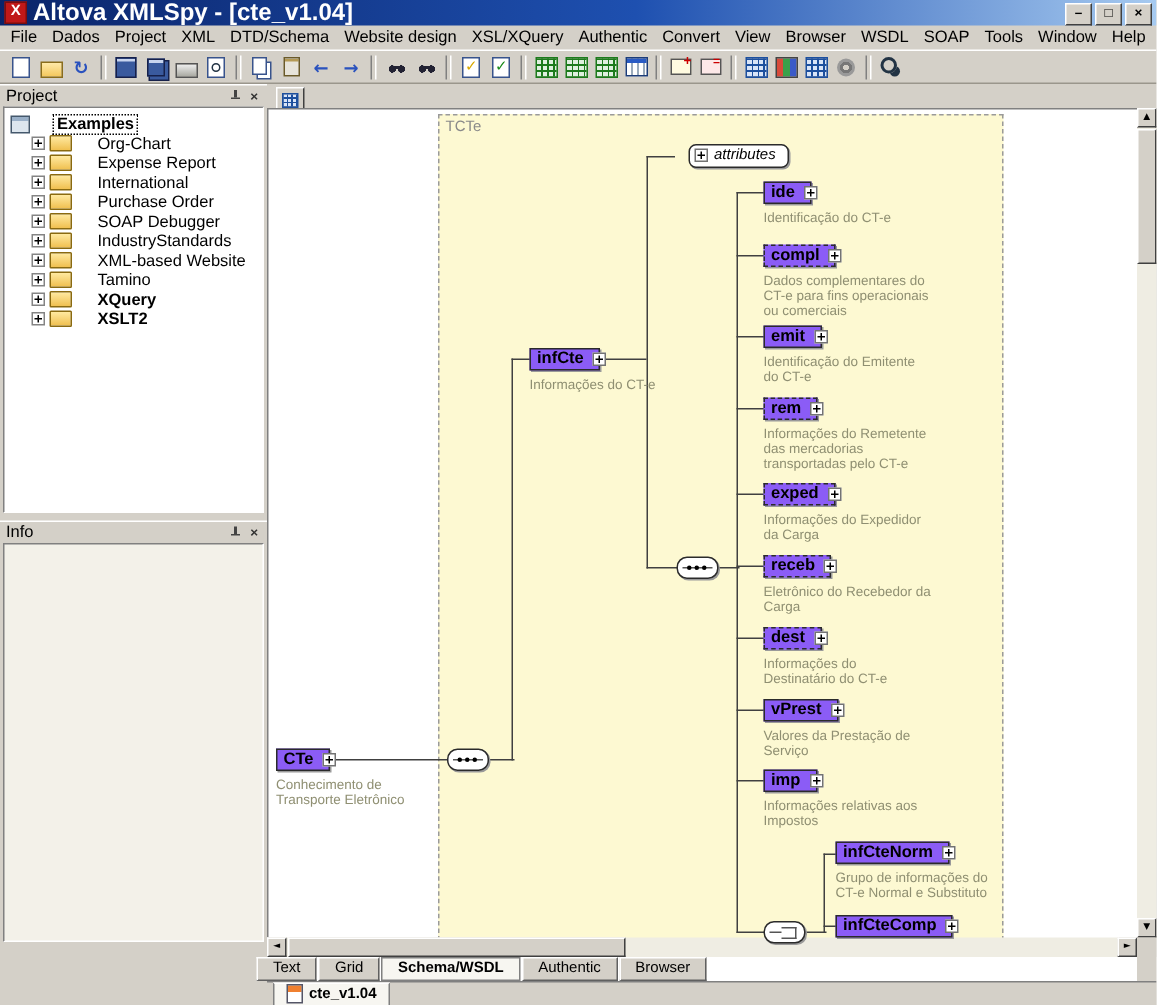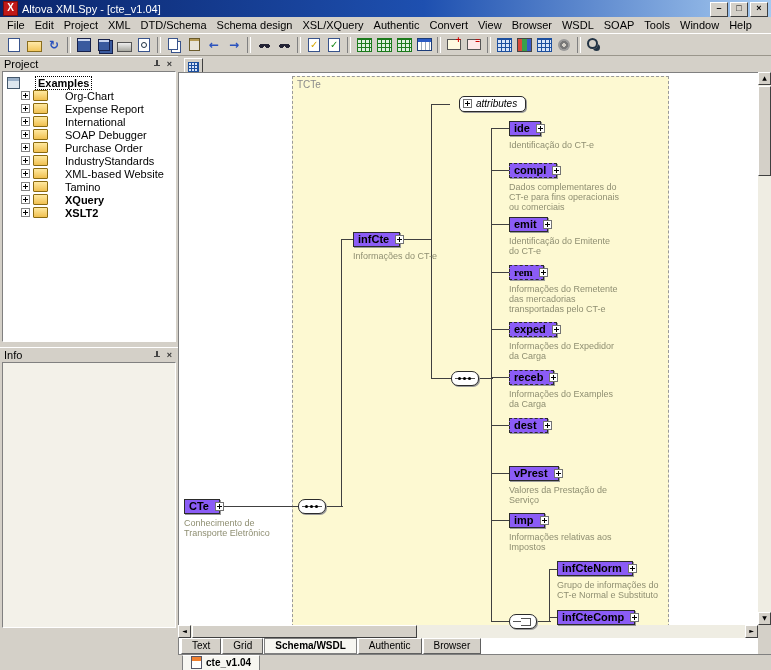--- a/index.html
+++ b/index.html
@@ -7,21 +7,21 @@
     width:771px;height:670px;position:relative;overflow:hidden;
     background:#d4d0c8;font-family:"Liberation Sans",sans-serif;
     -webkit-font-smoothing:none;
   }
   
   .titlebar{position:absolute;left:0;top:0;width:771px;height:17px;
     background:linear-gradient(90deg,#0a246a 0%,#1e50b0 55%,#a6caf0 100%);
     display:flex;align-items:center;padding-left:3px;box-sizing:border-box;}
   .appicon{width:13px;height:13px;background:#c01818;border:1px solid #7a0e0e;
     color:#fff;font:bold 10px/12px "Liberation Sans",sans-serif;text-align:center;flex:0 0 auto;}
-  .apptitle{color:#fff;font-size:11px;font-weight:normal;margin-left:4px;white-space:nowrap;}
+  .apptitle{color:#fff;font-size:16px;font-weight:bold;margin-left:4px;white-space:nowrap;}
   .wbtns{position:absolute;right:3px;top:2px;display:flex;gap:2px;}
   .wbtn{width:16px;height:13px;background:#d4d0c8;border:1px solid;
     border-color:#ffffff #404040 #404040 #ffffff;
     font:bold 9px/11px "Liberation Sans",sans-serif;text-align:center;color:#000;}
   
   .menubar{position:absolute;left:0;top:17px;width:771px;height:16px;display:flex;
     align-items:center;font-size:11px;padding-left:2px;box-sizing:border-box;}
   .mitem{padding:1px 5px;white-space:nowrap;}
   
   .toolbar{position:absolute;left:0;top:33px;width:771px;height:23px;display:flex;
@@ -126,21 +126,21 @@
   
   .vsb{position:absolute;left:758px;top:72px;width:13px;height:553px;background:#efede3;}
   .hsb{position:absolute;left:178px;top:625px;width:580px;height:13px;background:#efede3;}
   .sbtn{position:absolute;width:13px;height:13px;background:#d4d0c8;border:1px solid;
     border-color:#ffffff #404040 #404040 #ffffff;box-sizing:border-box;
     font:6px/10px "DejaVu Sans",sans-serif;text-align:center;color:#000;}
   .thumb{position:absolute;background:#d4d0c8;border:1px solid;
     border-color:#ffffff #404040 #404040 #ffffff;box-sizing:border-box;}
   .corner{position:absolute;left:758px;top:625px;width:13px;height:13px;background:#d4d0c8;}
   
-  .vtabs{position:absolute;left:178px;top:638px;width:593px;height:16px;display:flex;align-items:center;padding-left:3px;box-sizing:border-box;}
+  .vtabs{position:absolute;left:168px;top:638px;width:593px;height:16px;display:flex;align-items:center;padding-left:3px;box-sizing:border-box;}
   .vtab{height:14px;line-height:14px;padding:0 10px;font-size:10px;background:#d4d0c8;
     border:1px solid;border-color:#ffffff #606060 #606060 #ffffff;margin-right:1px;white-space:nowrap;}
   .vtab.active{background:#f7f6f1;font-weight:bold;border-color:#808080;}
   .ftabs{position:absolute;left:178px;top:654px;width:593px;height:16px;background:#d4d0c8;
     border-top:1px solid #808080;display:flex;align-items:center;padding-left:4px;box-sizing:border-box;}
   .ftab{display:flex;align-items:center;gap:4px;height:14px;padding:0 8px;background:#f7f6f1;
     border:1px solid #808080;border-top:1px solid #ffffff;font-size:10px;font-weight:bold;white-space:nowrap;}
   .xmlico{width:9px;height:11px;background:linear-gradient(#f08030 0 4px,#fff 4px);border:1px solid #556;}
   .splitter{position:absolute;left:0;width:178px;height:5px;}
 </style>
@@ -152,25 +152,25 @@
   <span class="apptitle">Altova XMLSpy - [cte_v1.04]</span>
   <span class="wbtns">
     <span class="wbtn">–</span>
     <span class="wbtn">□</span>
     <span class="wbtn">×</span>
   </span>
 </div>
 
 <div class="menubar">
     <span class="mitem">File</span>
-    <span class="mitem">Edit</span>
+    <span class="mitem">Dados</span>
     <span class="mitem">Project</span>
     <span class="mitem">XML</span>
     <span class="mitem">DTD/Schema</span>
-    <span class="mitem">Schema design</span>
+    <span class="mitem">Website design</span>
     <span class="mitem">XSL/XQuery</span>
     <span class="mitem">Authentic</span>
     <span class="mitem">Convert</span>
     <span class="mitem">View</span>
     <span class="mitem">Browser</span>
     <span class="mitem">WSDL</span>
     <span class="mitem">SOAP</span>
     <span class="mitem">Tools</span>
     <span class="mitem">Window</span>
     <span class="mitem">Help</span>
@@ -289,26 +289,26 @@
       <span class="tlabel">Expense Report</span>
     </div>
     <div class="trow">
       <span class="plusbox"></span>
       <span class="foldico"></span>
       <span class="tlabel">International</span>
     </div>
     <div class="trow">
       <span class="plusbox"></span>
       <span class="foldico"></span>
+      <span class="tlabel">Purchase Order</span>
+    </div>
+    <div class="trow">
+      <span class="plusbox"></span>
+      <span class="foldico"></span>
       <span class="tlabel">SOAP Debugger</span>
-    </div>
-    <div class="trow">
-      <span class="plusbox"></span>
-      <span class="foldico"></span>
-      <span class="tlabel">Purchase Order</span>
     </div>
     <div class="trow">
       <span class="plusbox"></span>
       <span class="foldico"></span>
       <span class="tlabel">IndustryStandards</span>
     </div>
     <div class="trow">
       <span class="plusbox"></span>
       <span class="foldico"></span>
       <span class="tlabel">XML-based Website</span>
@@ -391,30 +391,31 @@
 <div class="dln" style="left: 312px; top: 55px; width: 20px;"></div>
     <div class="ebox" style="left: 330px; top: 48px;"><span>ide</span><span class="plus"></span></div>
     <div class="anno" style="left: 330px; top: 67px; width: 112px;">Identificação do CT-e</div>
     <div class="dln" style="left: 312px; top: 97px; width: 20px;"></div>
     <div class="ebox opt" style="left: 330px; top: 90px;"><span>compl</span><span class="plus"></span></div>
     <div class="anno" style="left: 330px; top: 109px; width: 112px;">Dados complementares do CT-e para fins operacionais ou comerciais</div>
     <div class="dln" style="left: 312px; top: 151px; width: 20px;"></div>
     <div class="ebox" style="left: 330px; top: 144px;"><span>emit</span><span class="plus"></span></div>
     <div class="anno" style="left: 330px; top: 163px; width: 112px;">Identificação do Emitente do CT-e</div>
     <div class="dln" style="left: 312px; top: 199px; width: 20px;"></div>
-    <div class="ebox opt" style="left: 330px; top: 192px; font-family: Liberation Serif, serif;"><span>rem</span><span class="plus"></span></div>
+    <div class="ebox opt" style="left: 330px; top: 192px;"><span>rem</span><span class="plus"></span></div>
     <div class="anno" style="left: 330px; top: 211px; width: 112px;">Informações do Remetente das mercadorias transportadas pelo CT-e</div>
     <div class="dln" style="left: 312px; top: 256px; width: 20px;"></div>
     <div class="ebox opt" style="left: 330px; top: 249px;"><span>exped</span><span class="plus"></span></div>
     <div class="anno" style="left: 330px; top: 268px; width: 112px;">Informações do Expedidor da Carga</div>
     <div class="dln" style="left: 312px; top: 304px; width: 20px;"></div>
     <div class="ebox opt" style="left: 330px; top: 297px;"><span>receb</span><span class="plus"></span></div>
-    <div class="anno" style="left: 330px; top: 316px; width: 112px;">Informações do Examples da Carga</div>
+    <div class="anno" style="left: 330px; top: 316px; width: 112px;">Eletrônico do Recebedor da Carga</div>
     <div class="dln" style="left: 312px; top: 352px; width: 20px;"></div>
     <div class="ebox opt" style="left: 330px; top: 345px;"><span>dest</span><span class="plus"></span></div>
+    <div class="anno" style="left: 330px; top: 364px; width: 112px;">Informações do Destinatário do CT-e</div>
     <div class="dln" style="left: 312px; top: 400px; width: 20px;"></div>
     <div class="ebox" style="left: 330px; top: 393px;"><span>vPrest</span><span class="plus"></span></div>
     <div class="anno" style="left: 330px; top: 412px; width: 112px;">Valores da Prestação de Serviço</div>
     <div class="dln" style="left: 312px; top: 447px; width: 20px;"></div>
     <div class="ebox" style="left: 330px; top: 440px;"><span>imp</span><span class="plus"></span></div>
     <div class="anno" style="left: 330px; top: 459px; width: 112px;">Informações relativas aos Impostos</div>
     <div class="ebox" style="left: 378px; top: 488px;"><span>infCteNorm</span><span class="plus"></span></div>
     <div class="anno" style="left: 378px; top: 507px; width: 112px;">Grupo de informações do CT-e Normal e Substituto</div>
     <div class="ebox" style="left: 378px; top: 537px;"><span>infCteComp</span><span class="plus"></span></div>
   </div>

